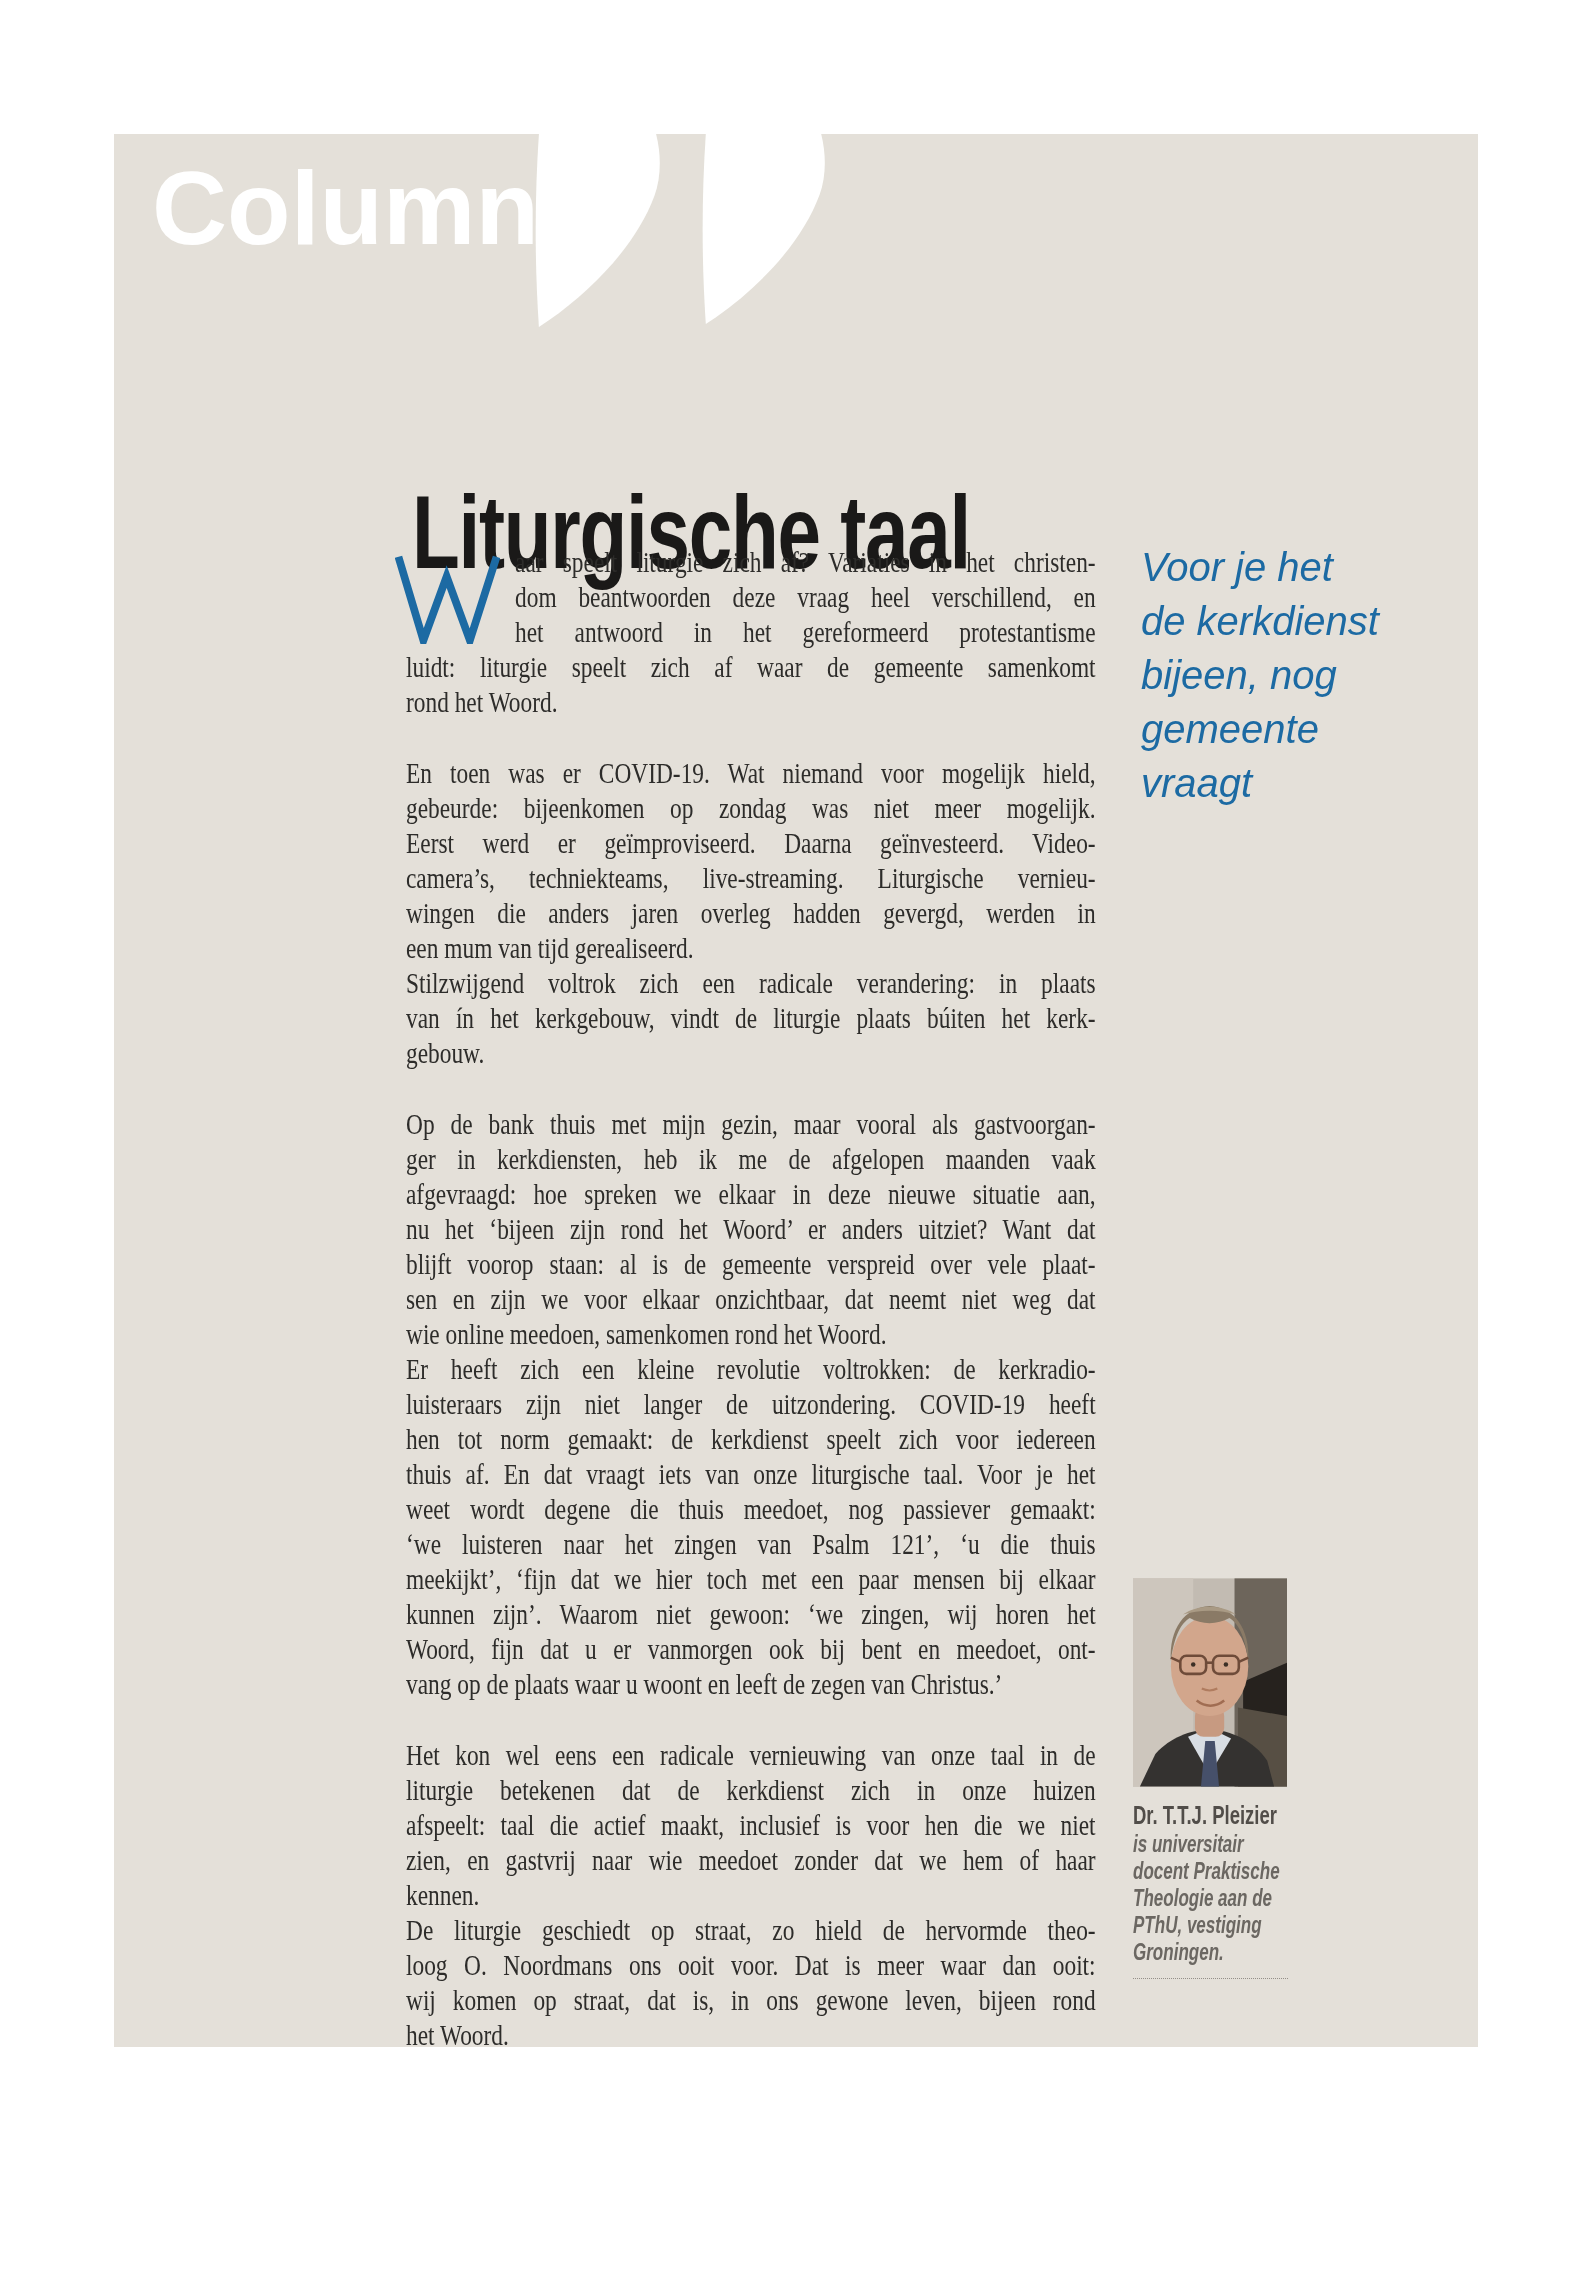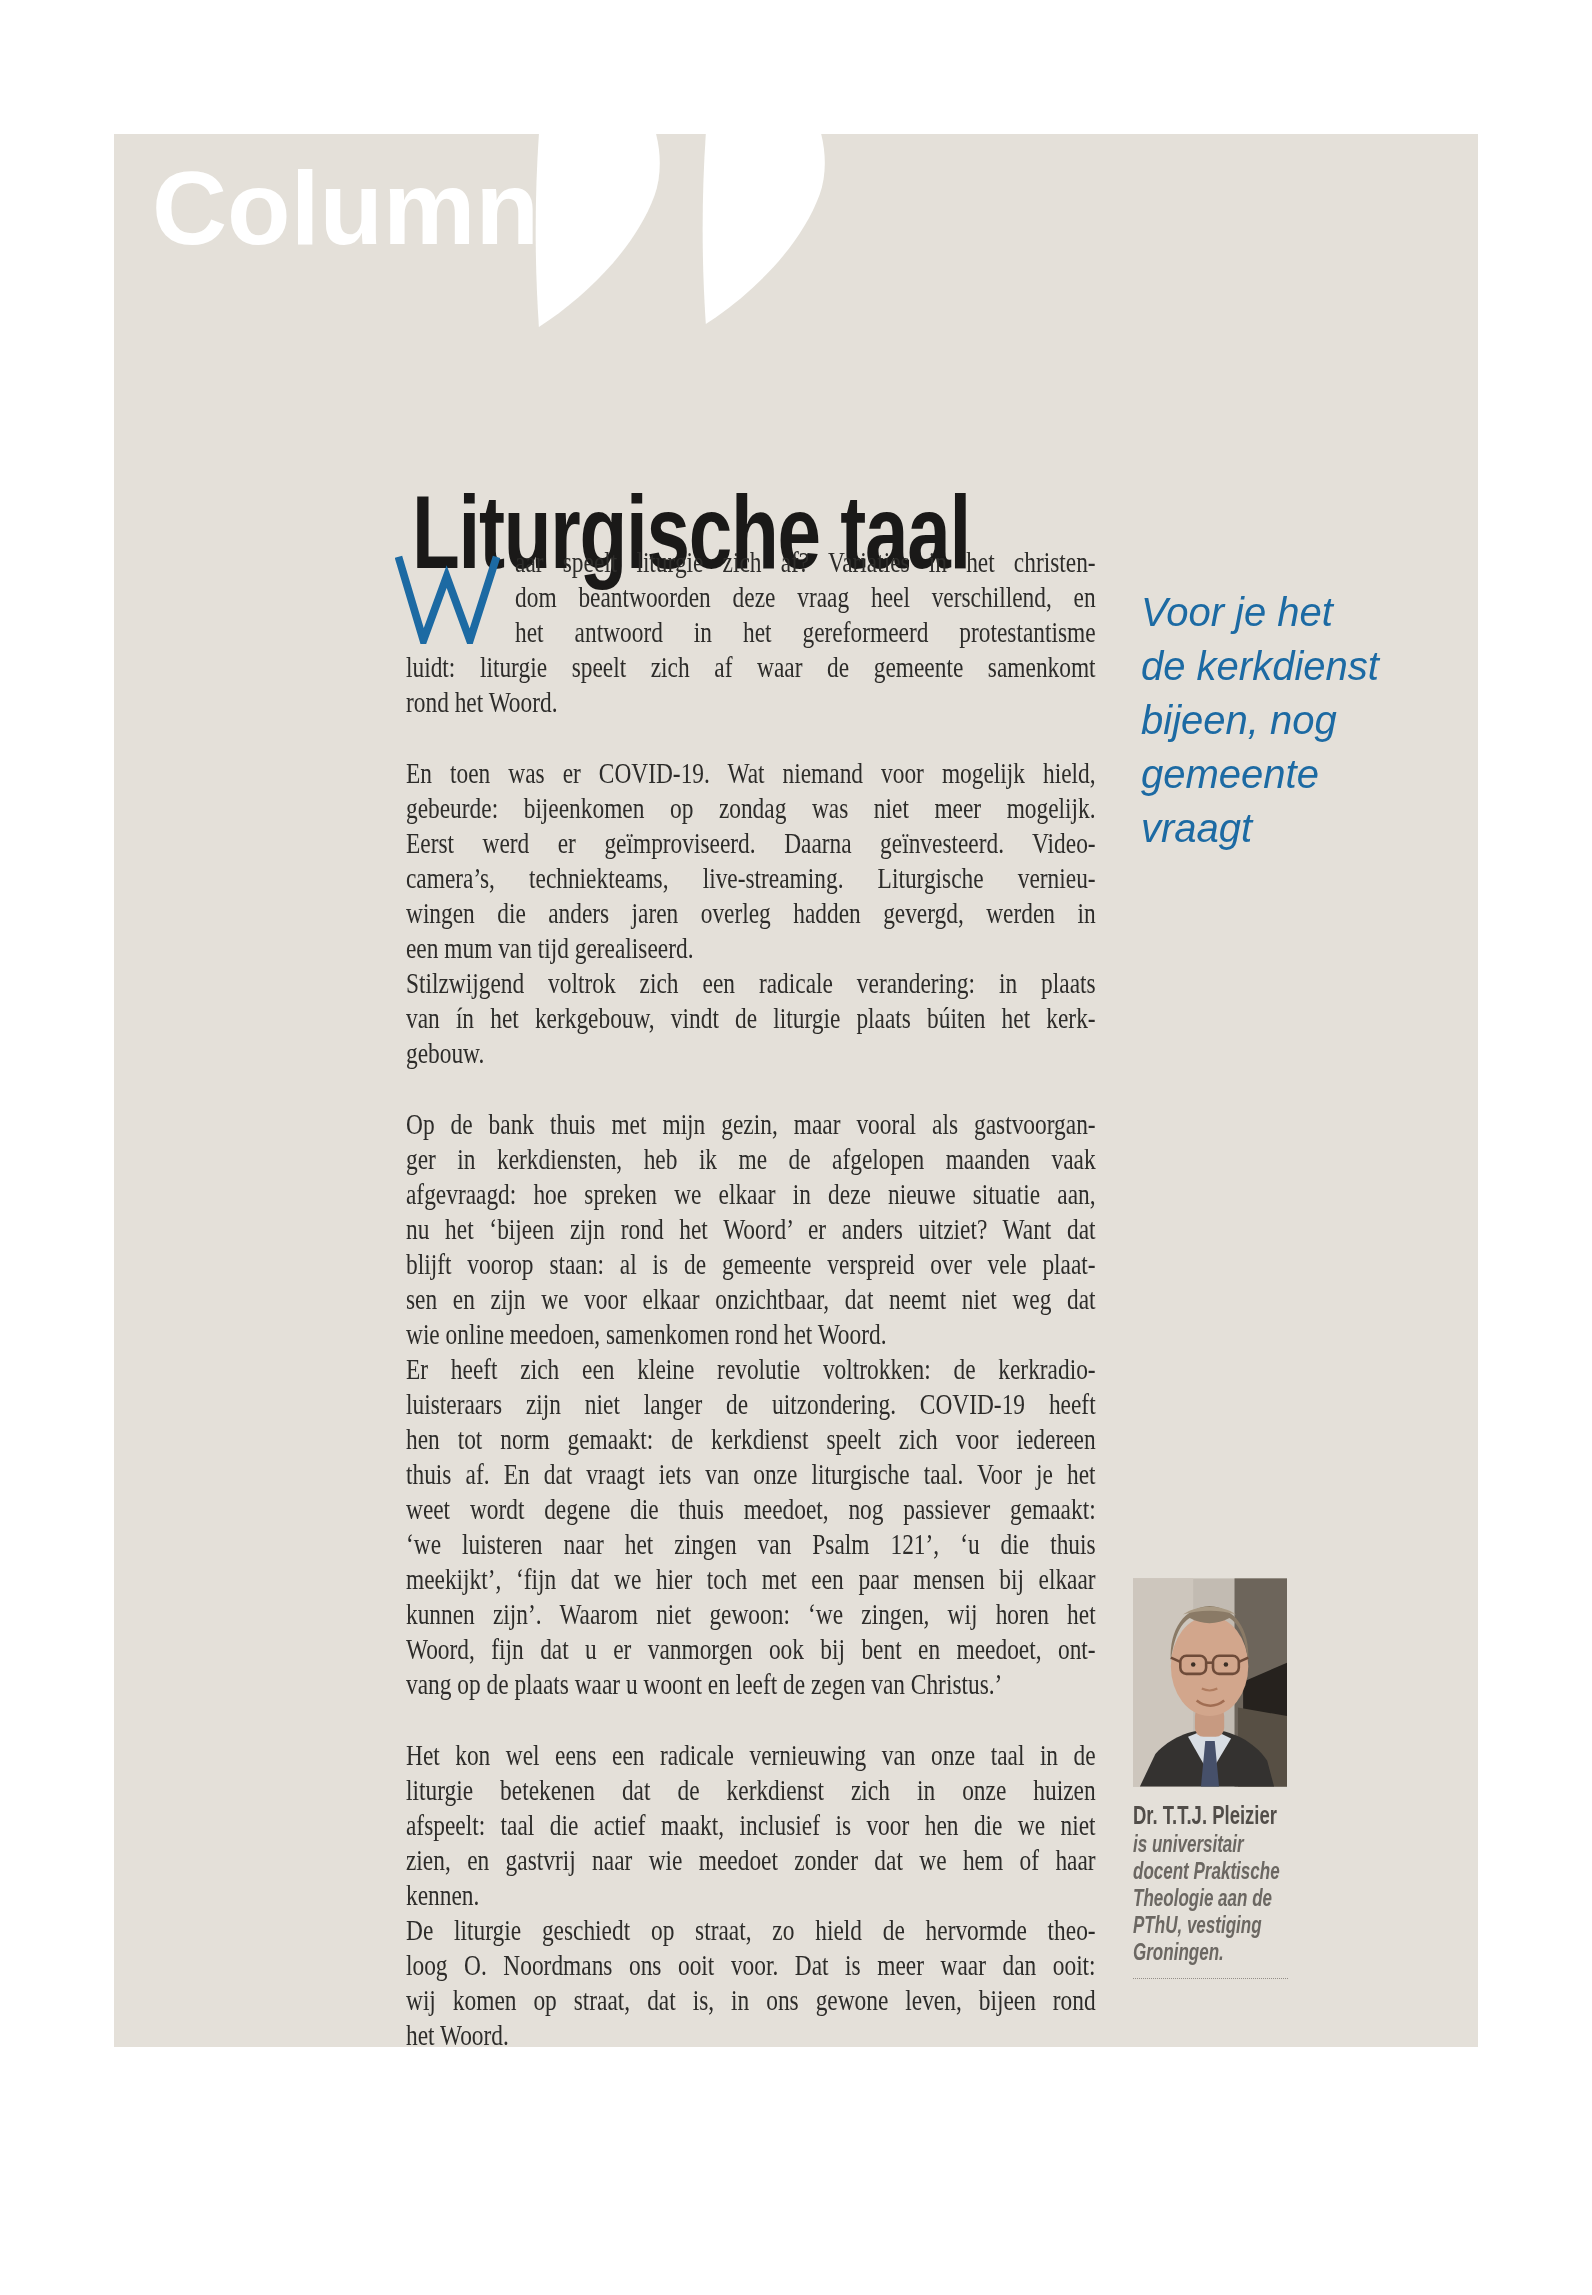--- a/index.html
+++ b/index.html
@@ -19,21 +19,21 @@
            transform-origin:left top;color:#2d2c2a;font-size:28.5px;z-index:3;}
   #bodycol .para{margin:0 0 36px 0;}
   #bodycol .ln{height:35px;line-height:35px;text-align:justify;text-align-last:justify;}
   #bodycol .ln.end{text-align-last:left;}
   #bodycol .ln.indent{padding-left:133px;}
   
   #dropcap{position:absolute;left:395px;top:554px;width:105px;height:90px;z-index:4;}
   
   #pullquote{position:absolute;left:1141px;top:540px;width:328px;
              font-family:"Liberation Sans","DejaVu Sans",sans-serif;font-style:italic;
-             font-size:40px;color:#1c6aa3;z-index:3;margin-top:45px;}
+             font-size:40px;color:#1c6aa3;z-index:3;}
   #pullquote .ql{height:54px;line-height:54px;white-space:nowrap;}
   
   #author-photo{position:absolute;left:1133px;top:1578px;width:154px;height:209px;z-index:3;}
   #caption{position:absolute;left:1133px;top:1800px;width:216px;
            font-family:"Liberation Sans","DejaVu Sans",sans-serif;font-weight:bold;
            transform:scaleX(0.74);transform-origin:left top;z-index:3;}
   #caption .name{font-size:25px;line-height:31px;color:#514d49;white-space:nowrap;}
   #caption .bio-line{font-size:23px;line-height:27px;font-style:italic;color:#6b6762;white-space:nowrap;}
   #caption-divider{position:absolute;left:1133px;top:1978px;width:155px;height:0;
                    border-bottom:1.7px dotted #948f88;z-index:3;}

